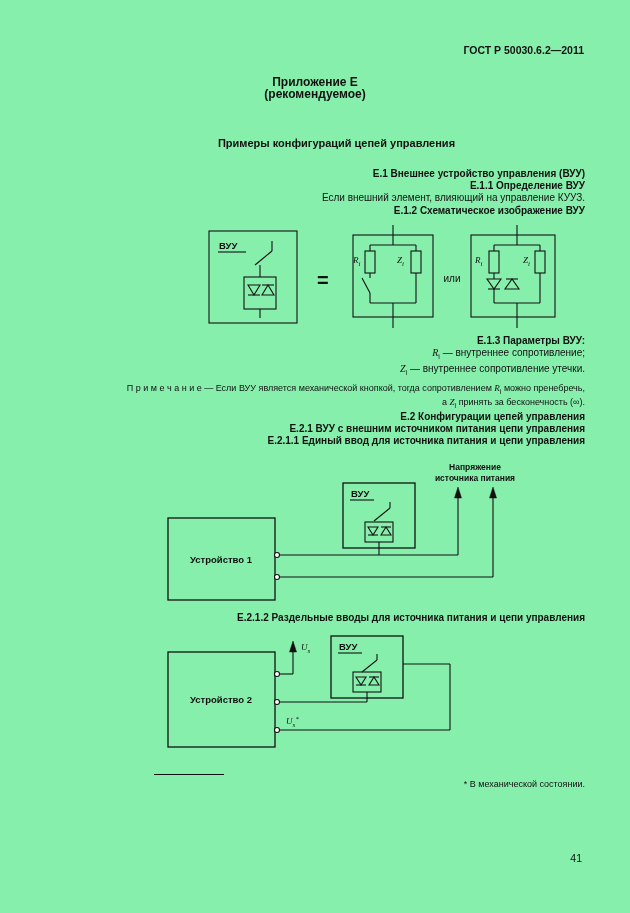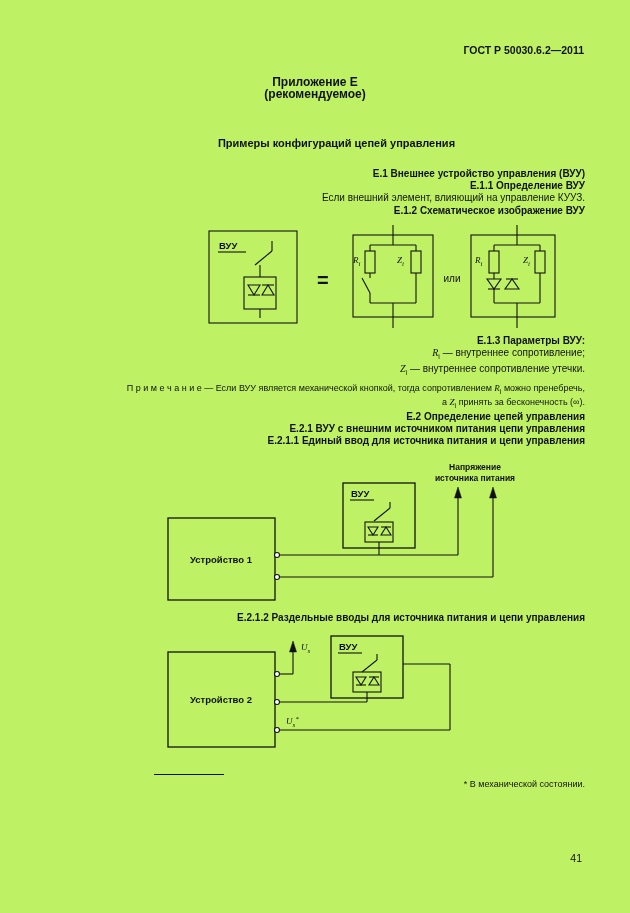--- a/index.html
+++ b/index.html
@@ -1,20 +1,20 @@
 <!DOCTYPE html>
 <html><head>
 <meta charset="utf-8">
 <style>
   * { box-sizing: border-box; }
   html, body { margin: 0; padding: 0; background: #ffffff; }
   .page {
     position: relative;
     width: 630px; height: 913px;
-    background: #bef264;
+    background: #86efac;
     font-family: "Liberation Sans", sans-serif;
     color: #111;
     overflow: hidden;
     padding-left: 9px;
   }
   .gost-header {
     position: absolute; top: 44px; right: 46px;
     font-size: 10.5px; font-weight: bold;
   }
   .annex-block {
@@ -160,21 +160,21 @@
 
     <p class="h mt16">Е.1.3 Параметры ВУУ:</p>
     <p><i class="msym">R</i><sub>i</sub><span> — внутреннее сопротивление;</span></p>
     <p><i class="msym">Z</i><sub>i</sub><span> — внутреннее сопротивление утечки.</span></p>
 
     <p class="note">
       <span>П р и м е ч а н и е — Если ВУУ является механической кнопкой, тогда сопротивлением </span><i class="msym">R</i><sub>i</sub><span> можно пренебречь,</span><br>
       <span>а </span><i class="msym">Z</i><sub>i</sub><span> принять за бесконечность (∞).</span>
     </p>
 
-    <p class="h">Е.2 Определение цепей управления</p>
+    <p class="h">Е.2 Конфигурации цепей управления</p>
     <p class="h">Е.2.1 ВУУ с внешним источником питания цепи управления</p>
     <p class="h">Е.2.1.1 Единый ввод для источника питания и цепи управления</p>
 
     <div class="figwide">
       <svg width="480" height="150" viewBox="0 0 480 150">
         <g>
           <text x="370" y="12" class="lbl-sm" text-anchor="middle">Напряжение</text>
           <text x="370" y="23" class="lbl-sm" text-anchor="middle">источника питания</text>
         </g>
         <g>

